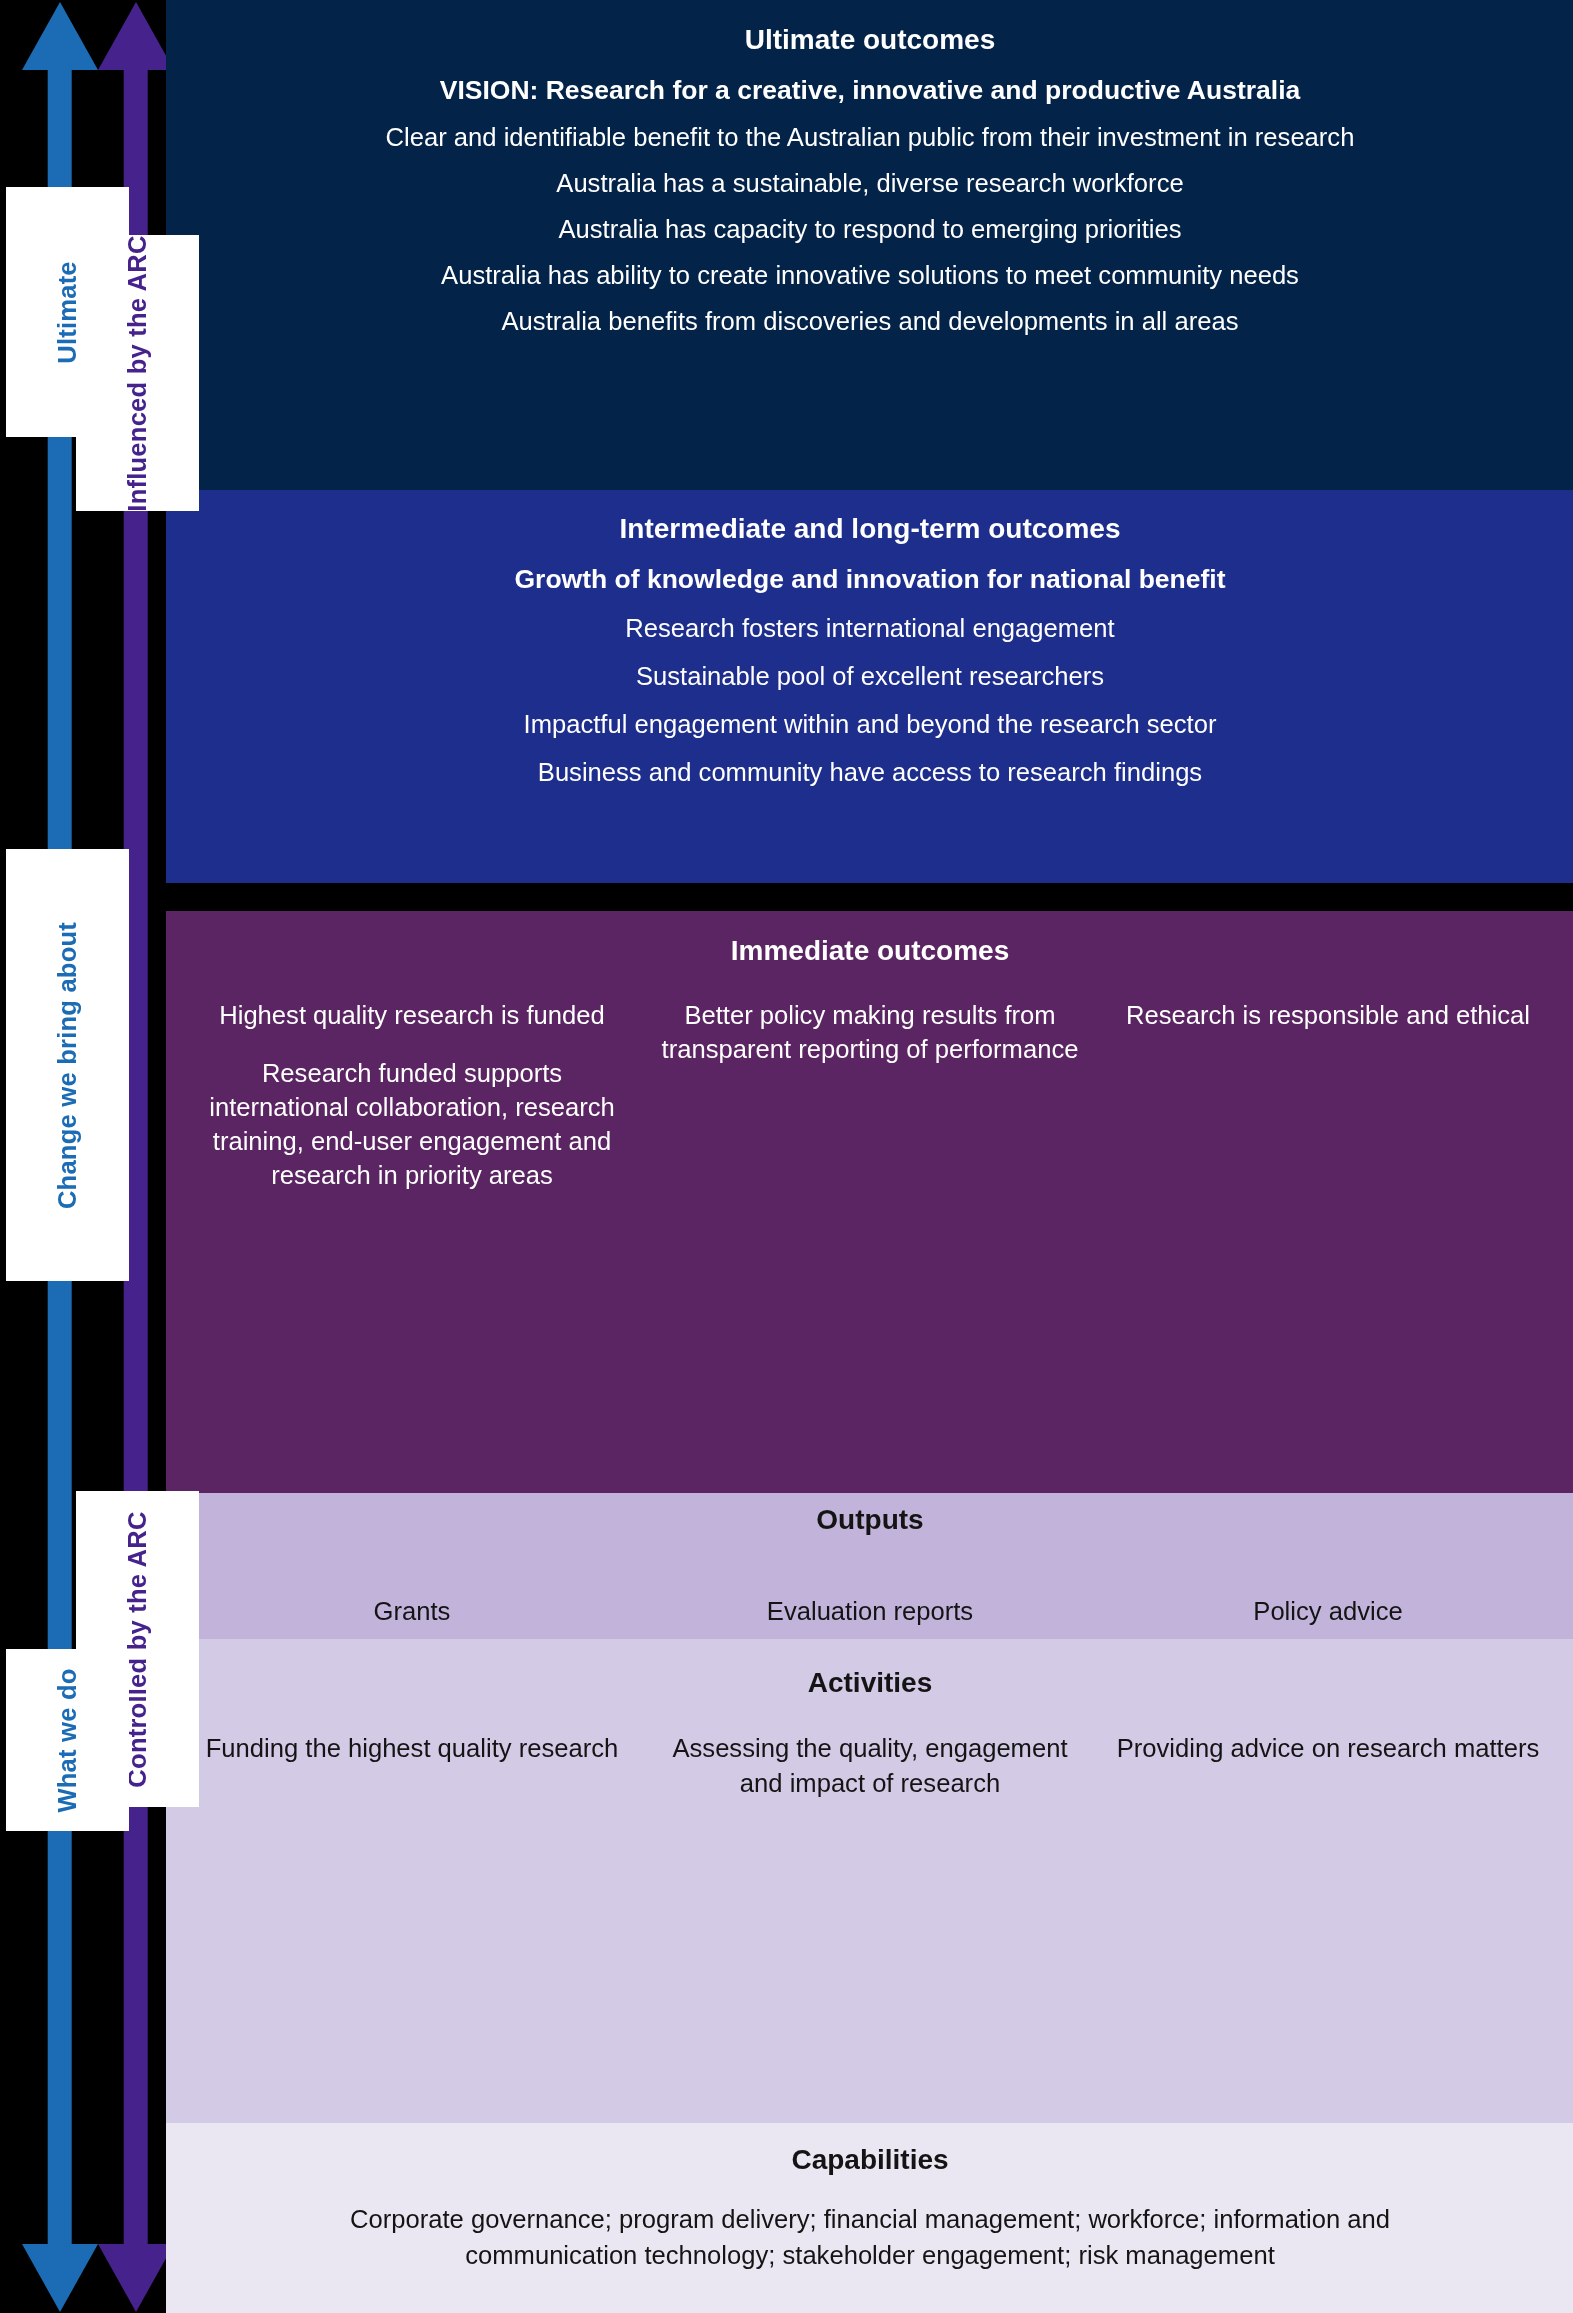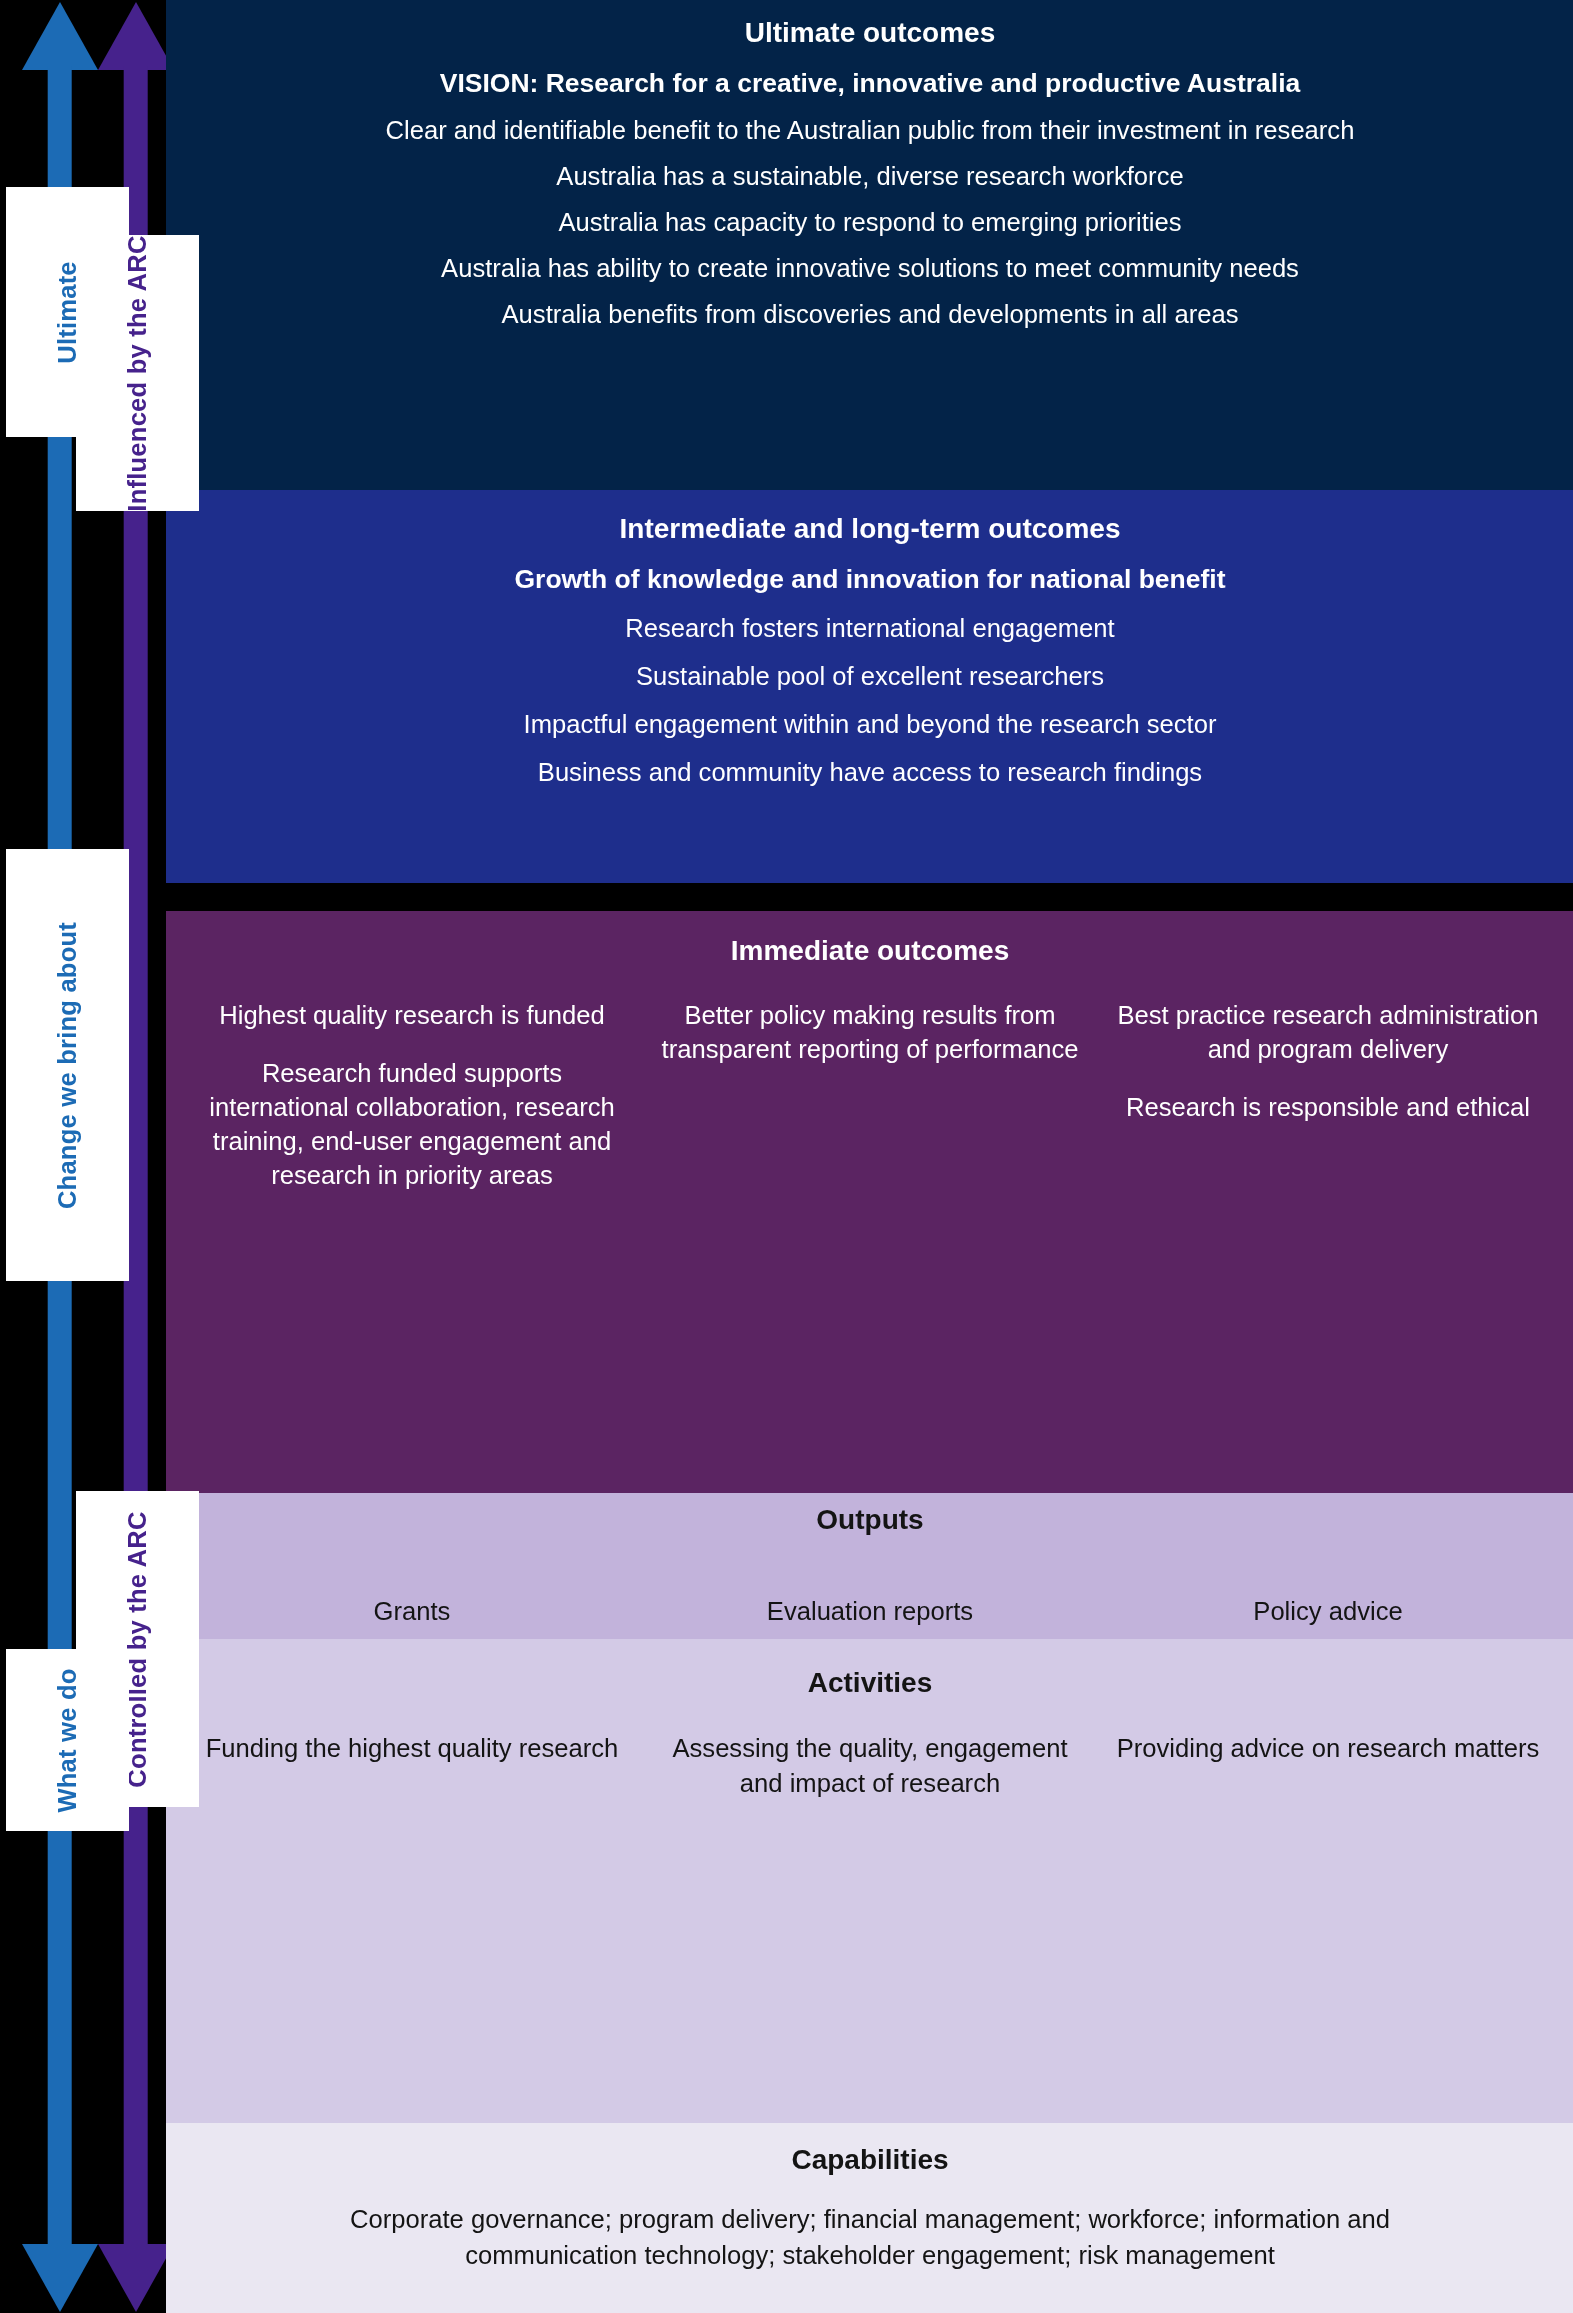--- a/index.html
+++ b/index.html
@@ -65,21 +65,21 @@
   .content { position: absolute; left: 166px; top: 0; width: 1408px; height: 2314px; }
   .band { width: 100%; padding: 0 17px; }
   .band .title {
     font-weight: bold;
     text-align: center;
   }
   .band .line { text-align: center; }
 
   .band-ultimate {
     height: 490px; background: #032348; color: #FFFFFF;
-    padding-top: 17px;
+    padding-top: 24px;
   }
   .band-ultimate .title { font-size: 28px; margin-bottom: 19px; }
   .band-ultimate .vision { font-size: 26.5px; font-weight: bold; text-align:center; margin-bottom: 17px; }
   .band-ultimate .line { font-size: 25.6px; margin-bottom: 17px; }
 
   .band-intermediate {
     height: 393px; background: #1E2E8C; color: #FFFFFF;
     padding-top: 23px;
   }
   .band-intermediate .title { font-size: 28px; margin-bottom: 19px; }
@@ -185,21 +185,20 @@
       <div class="title">Immediate outcomes</div>
       <div class="cols">
         <div class="col">
           <div class="blk">Highest quality research is funded</div>
           <div class="blk">Research funded supports international collaboration, research training, end-user engagement and research in priority areas</div>
         </div>
         <div class="col">
           <div class="blk">Better policy making results from transparent reporting of performance</div>
         </div>
         <div class="col">
-          <div class="blk">Best practice research administration and program delivery</div>
           <div class="blk">Research is responsible and ethical</div>
         </div>
       </div>
     </section>
 
     <section class="band band-outputs">
       <div class="title">Outputs</div>
       <div class="cols">
         <div class="col">Grants</div>
         <div class="col">Evaluation reports</div>

